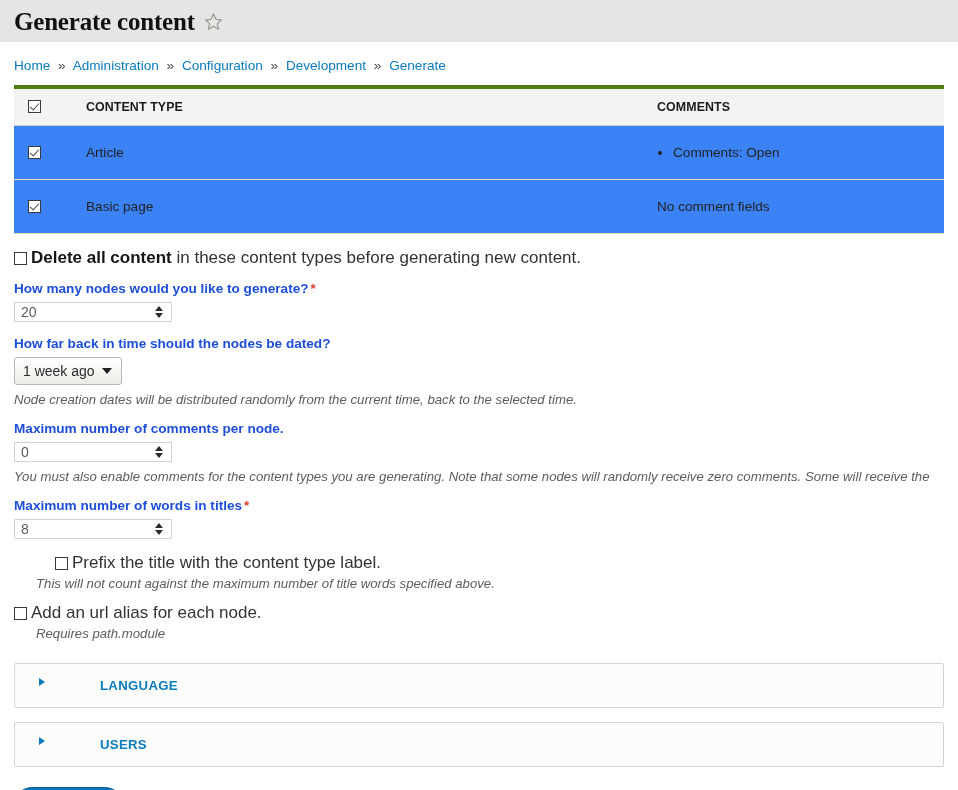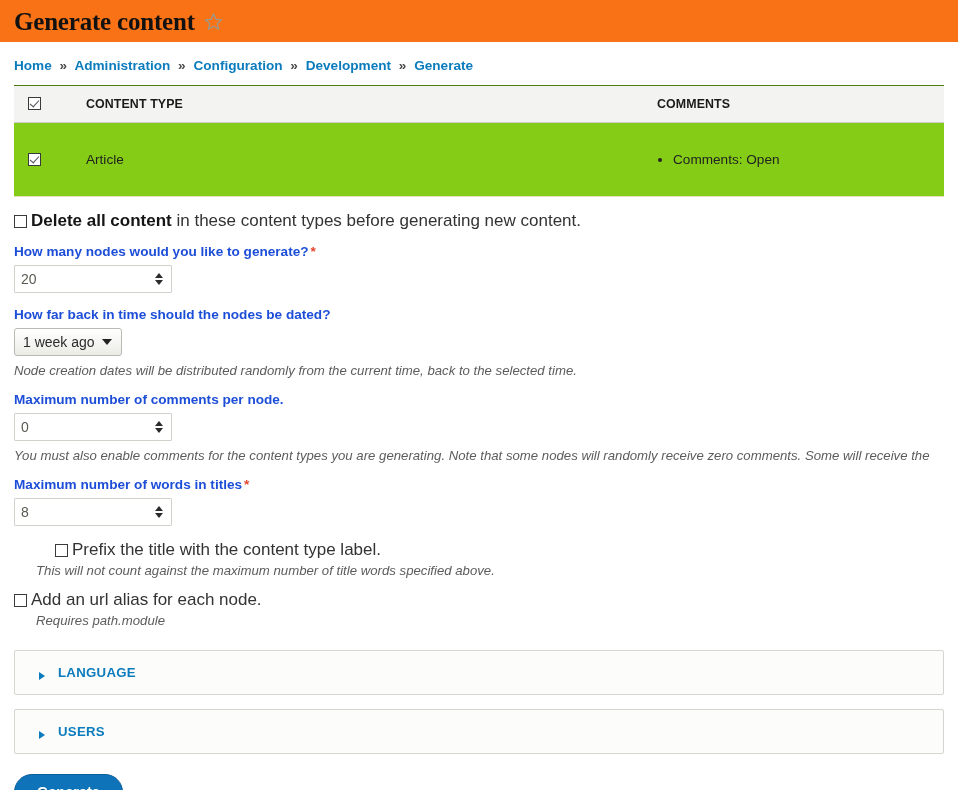--- a/index.html
+++ b/index.html
@@ -12,21 +12,21 @@
     overflow: hidden;
     background: #ffffff;
     font-family: "Liberation Sans", sans-serif;
     font-size: 13.6px;
     color: #333333;
     -webkit-font-smoothing: antialiased;
   }
 
   
   .page-head {
-    background: #f97316;
+    background: #e5e5e5;
     height: 42px;
     padding: 0 14px;
     display: flex;
     align-items: center;
     box-sizing: border-box;
     text-align: center;
   }
   .page-title {
     font-family: "Liberation Serif", serif;
     font-size: 25px;
@@ -40,21 +40,20 @@
     display: inline-flex;
     align-items: center;
     cursor: pointer;
   }
 
   
   .breadcrumb {
     padding: 16px 14px 12px 14px;
     font-size: 13.6px;
     white-space: nowrap;
-    font-weight: bold;
   }
   .breadcrumb a {
     color: #0a7bbd;
     text-decoration: none;
   }
   .crumb-sep {
     color: #4a4a4a;
     margin: 0 4px;
   }
 
@@ -68,33 +67,33 @@
     margin-bottom: 14px;
   }
   table.types th,
   table.types td {
     text-align: left;
     vertical-align: middle;
     font-size: 13.6px;
   }
   table.types thead th {
     background: #f3f3f1;
-    border-top: 1px solid #4d7c0f;
+    border-top: 4px solid #4d7c0f;
     border-bottom: 1px solid #cccccc;
     font-weight: bold;
     text-transform: uppercase;
     color: #1a1a1a;
     letter-spacing: 0.1px;
     padding: 11px 8px;
     font-size: 12.4px;
   }
   table.types tbody td {
-    background: #84cc16;
+    background: #3b82f6;
     border-bottom: 1px solid #e3e0bb;
-    padding: 29px 8px;
+    padding: 19px 8px;
     color: #222222;
   }
   .col-check { width: 42px; padding-left: 14px !important; }
   .col-type  { width: 555px; }
   .col-comments { width: auto; }
 
   .comment-list {
     margin: 0;
     padding: 0 0 0 16px;
     list-style: disc;
@@ -146,21 +145,21 @@
     font-size: 17px;
     color: #333333;
   }
   .cb-row .cb { margin-right: 4px; }
   .cb-row .bold { font-weight: bold; color: #151515; }
 
   .field-label { display: block; margin-bottom: 6px; }
 
   input.num {
     width: 158px;
-    height: 28px;
+    height: 20px;
     box-sizing: border-box;
     padding: 3px 6px;
     border: 1px solid #d2d2cc;
     background: #ffffff;
     font-family: "Liberation Sans", sans-serif;
     font-size: 14px;
     color: #5a5a52;
     border-radius: 1px;
     outline: none;
   }
@@ -224,23 +223,24 @@
   
   .details {
     border: 1px solid #d6d6d0;
     border-radius: 2px;
     background: #fcfcfa;
     margin-bottom: 14px;
     padding: 14px 16px;
   }
   .details-summary {
     display: flex;
-    align-items: flex-end;
+    align-items: flex-start;
     cursor: pointer;
     user-select: none;
+    gap: 42px;
   }
   .tri {
     width: 0; height: 0;
     border-top: 4.5px solid transparent;
     border-bottom: 4.5px solid transparent;
     border-left: 6px solid #0a7bbd;
     margin-right: 13px;
     margin-left: 8px;
   }
   .details-title {
@@ -307,20 +307,29 @@
         <td class="col-check">
           <span class="cb checked"></span>
         </td>
         <td class="col-type">Article</td>
         <td class="col-comments">
           <ul class="comment-list">
             <li>Comments: Open</li>
           </ul>
         </td>
       </tr>
+      <tr>
+        <td class="col-check">
+          <span class="cb checked"></span>
+        </td>
+        <td class="col-type">Basic page</td>
+        <td class="col-comments">
+          <span class="comment-plain">No comment fields</span>
+        </td>
+      </tr>
     </tbody>
   </table>
 
   <label class="cb-row">
     <span class="cb"></span><span class="bold">Delete all content</span><span> in these content types before generating new content.</span>
   </label>
 
   <div class="form-item">
     <span class="field-label">
       <span class="label-strong">How many nodes would you like to generate?</span><span class="req">*</span>

